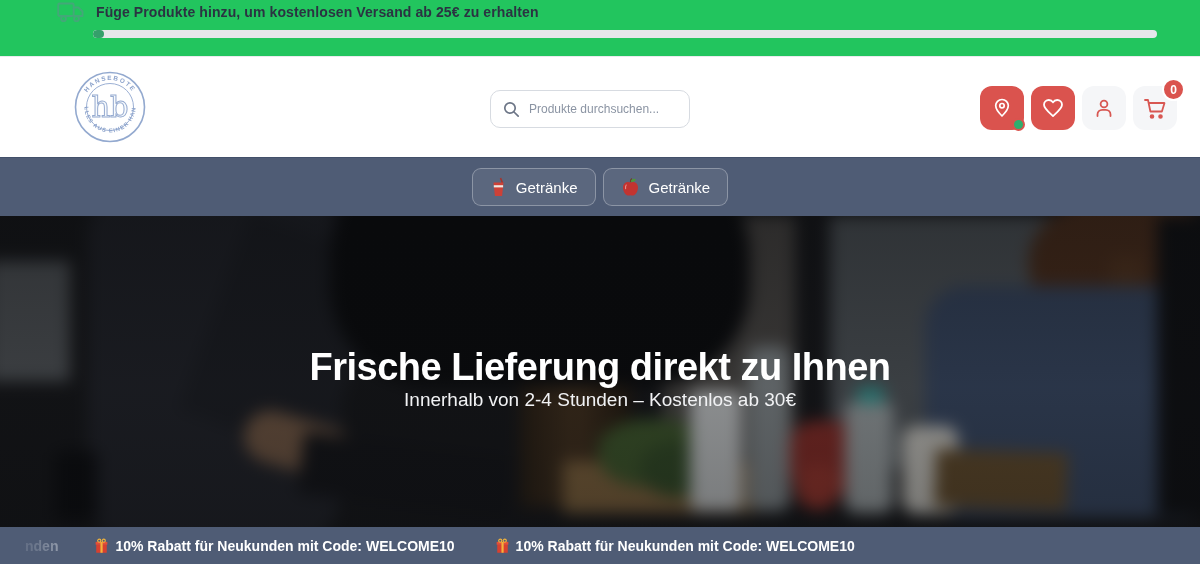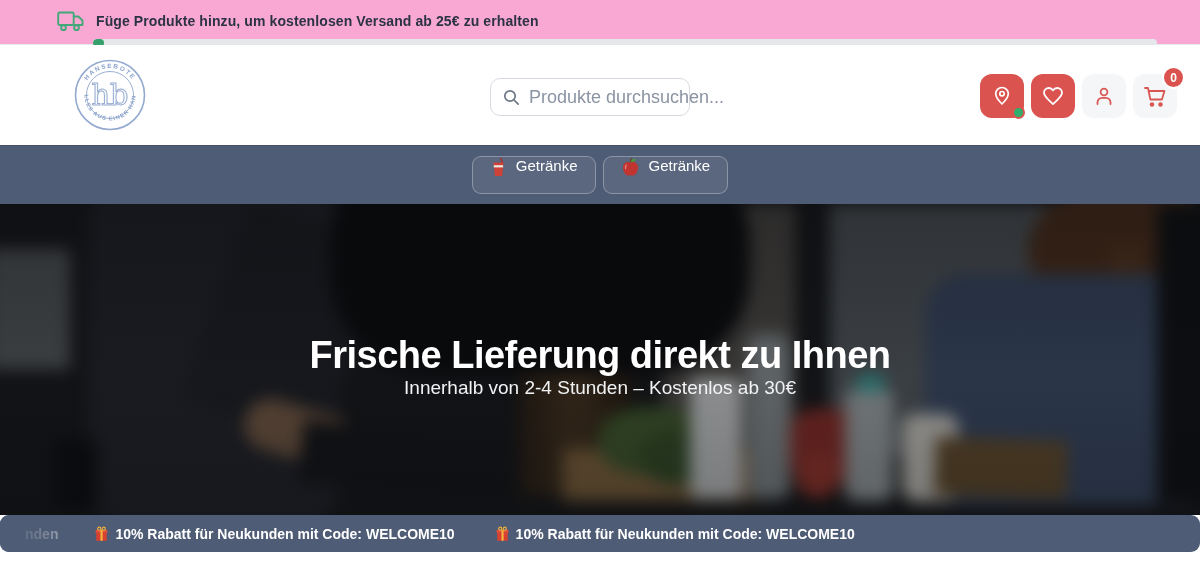--- a/index.html
+++ b/index.html
@@ -1,66 +1,66 @@
 <!DOCTYPE html>
 <html><head>
 <meta charset="utf-8">
 <style>
   * { box-sizing: border-box; margin: 0; padding: 0; }
   html,body { width:1200px; height:577px; overflow:hidden; }
   body { font-family: "Liberation Sans", sans-serif; background:#fff; position:relative; }
 
   
-  .shipping-banner { height:45px; background:#f9a8d4; border-bottom:1px solid #e9ebee; padding-top:9px; }
+  .shipping-banner { height:57px; background:#22c55e; border-bottom:1px solid #e9ebee; }
   .sb-row1 { display:flex; align-items:center; gap:12px; padding-left:57px; }
   .sb-text { font-size:14px; font-weight:bold; color:#2b3342; letter-spacing:.1px; }
   .sb-track { margin:7px 43px 0 93px; height:8px; border-radius:4px; background:#e5e7ea; overflow:hidden; }
   .sb-fill { height:100%; min-width:10px; border-radius:4px; background:#35a06b; }
 
   
   .site-header { height:100px; background:#fff; position:relative; }
   .logo-badge { position:absolute; left:74px; top:14px; width:72px; height:72px; cursor:pointer; }
   .search-box { position:absolute; left:490px; top:33px; width:200px; height:38px;
     border:1px solid #d7dbe1; border-radius:10px; background:#fff; display:flex; align-items:center;
     padding:0 10px 0 12px; gap:9px; }
-  .search-box input { border:none; outline:none; flex:1; font-size:18px; color:#333;
+  .search-box input { border:none; outline:none; flex:1; font-size:12px; color:#333;
     font-family:"Liberation Sans", sans-serif; background:transparent; }
   .search-box input::placeholder { color:#8b94a3; }
   .header-actions { position:absolute; right:23px; top:29px; display:flex; gap:7px; }
   .icon-btn { width:44px; height:44px; border:none; border-radius:12px; display:flex;
     align-items:center; justify-content:center; position:relative; cursor:pointer; }
   .icon-btn.red { background:#da534e; }
   .icon-btn.light { background:#f5f6f8; }
   .status-dot { position:absolute; right:-1px; bottom:-1px; width:13px; height:13px;
     border-radius:50%; background:#2fae6e; border:2px solid #da534e; }
   .cart-badge { position:absolute; right:-8px; top:-8px; min-width:23px; height:23px; border-radius:50%;
     background:#da534e; color:#fff; font-size:12px; font-weight:bold; display:flex; align-items:center;
     justify-content:center; border:2px solid #fff; }
 
   
   .category-nav { height:59px; background:#4f5c75; border-top:1px solid #42506a;
     display:flex; align-items:center; justify-content:center; gap:7px; }
-  .cat-btn { height:38px; display:flex; gap:9px; padding:0 17px;
+  .cat-btn { height:38px; display:flex; align-items:center; gap:9px; padding:0 17px;
     background:rgba(255,255,255,0.07); border:1px solid rgba(255,255,255,0.30);
     border-radius:9px; color:#fff; font-size:15px; font-weight:500; cursor:pointer;
     font-family:"Liberation Sans", sans-serif; }
 
   
   .hero { height:311px; position:relative; overflow:hidden; background:#1d4ed8; }
   .hero-bg { position:absolute; inset:0; filter:blur(8px); }
   .hs { position:absolute; }
   .hero-overlay { position:absolute; inset:0; background:linear-gradient(180deg,
       rgba(8,9,11,0.50), rgba(8,9,11,0.36) 55%, rgba(8,9,11,0.46)); }
   .hero-content { position:absolute; inset:0; display:flex; flex-direction:column;
     align-items:center; justify-content:center; padding-top:14px; }
   .hero-title { color:#fff; font-size:38px; font-weight:bold; letter-spacing:-0.5px; }
   .hero-subtitle { color:#f1f2f4; font-size:19px; font-weight:normal; }
 
   
-  .ticker { height:37px; background:#4f5c75; position:relative; overflow:hidden;border-radius:9px; }
+  .ticker { height:37px; background:#4f5c75; position:relative; overflow:hidden; }
   .ticker-track { height:100%; display:flex; align-items:center; white-space:nowrap;
     padding-left:25px; color:#fff; font-size:14px; font-weight:bold; }
   .ticker-partial { color:#cdd2da; }
   .ticker-seg { display:flex; align-items:center; gap:6px; }
   .seg-1 { margin-left:36px; }
   .seg-2 { margin-left:7px; }
   .seg-3 { margin-left:40px; }
   .ticker-fade { position:absolute; left:0; top:0; bottom:0; width:95px; pointer-events:none;
     background:linear-gradient(90deg, #4f5c75 0%, rgba(79,92,117,0.75) 40%, rgba(79,92,117,0) 100%); }
 

